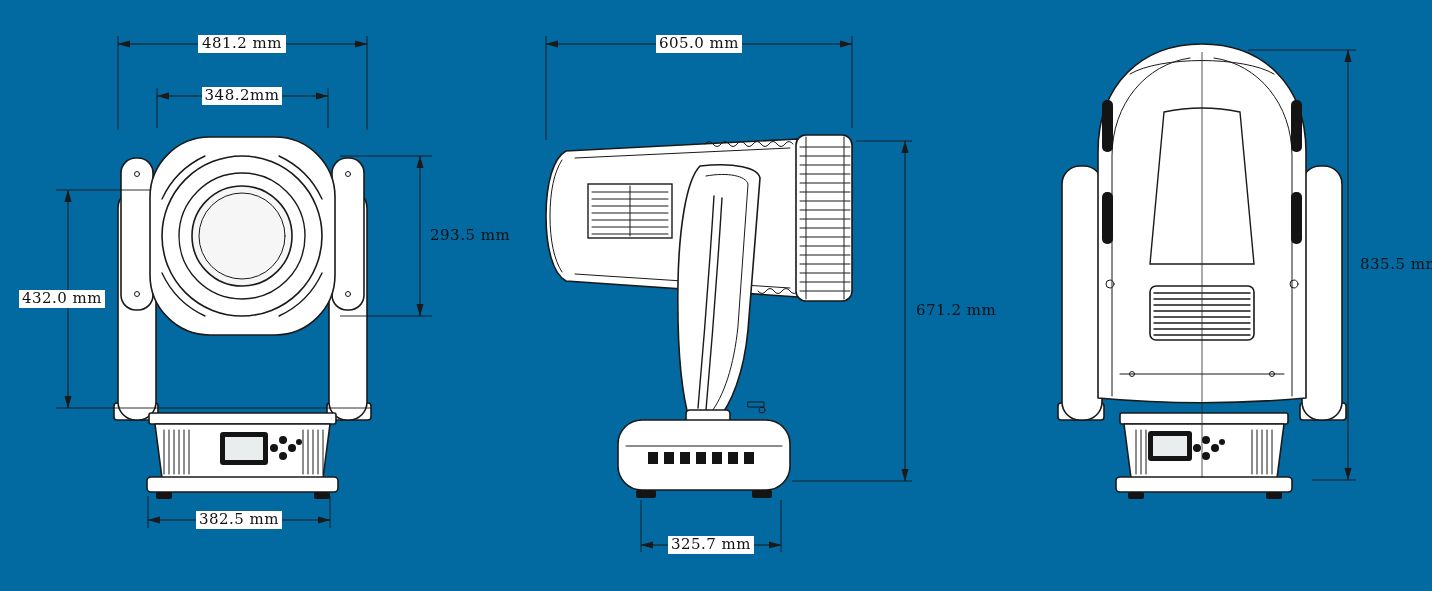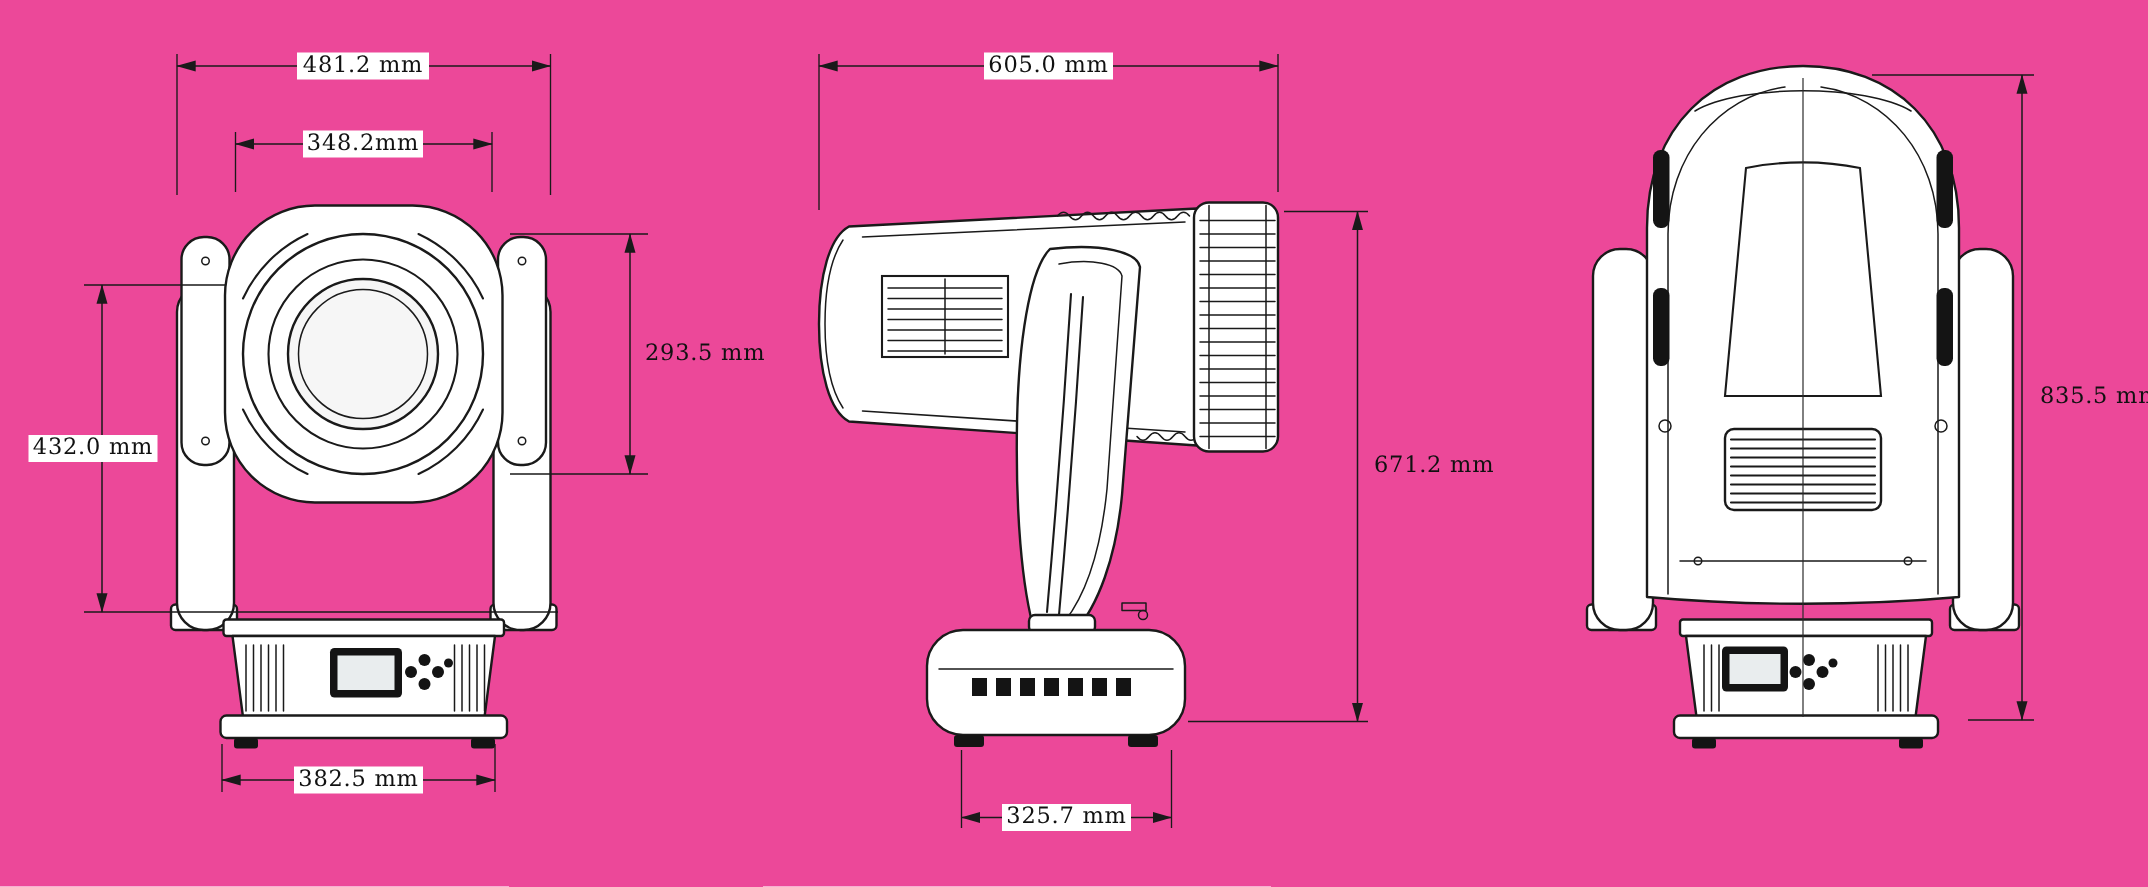--- a/index.html
+++ b/index.html
@@ -1,16 +1,16 @@
 <!DOCTYPE html>
 <html><head>
 <meta charset="utf-8">
 <style>
   html,body{margin:0;padding:0;background:#fff}
-  .stage{position:relative;width:1432px;height:591px;background:#ec4899;overflow:hidden}
+  .stage{position:relative;width:1432px;height:591px;background:#0369a1;overflow:hidden}
   svg{display:block}
   .outline{fill:#fff;stroke:#1a1a1a;stroke-width:1.6;stroke-linejoin:round;stroke-linecap:round}
   .thin{fill:none;stroke:#1a1a1a;stroke-width:1;stroke-linejoin:round;stroke-linecap:round}
   .thin2{fill:none;stroke:#1a1a1a;stroke-width:1.4;stroke-linecap:round}
   .dim{fill:none;stroke:#1a1a1a;stroke-width:1}
   .ext{fill:none;stroke:#1a1a1a;stroke-width:.9}
   .dark{fill:#141414;stroke:none}
   .screen{fill:#e9edee;stroke:none}
   .bg{fill:#fff;stroke:none}
   .centerline{stroke:#2a2a2a;stroke-width:.8;fill:none}

